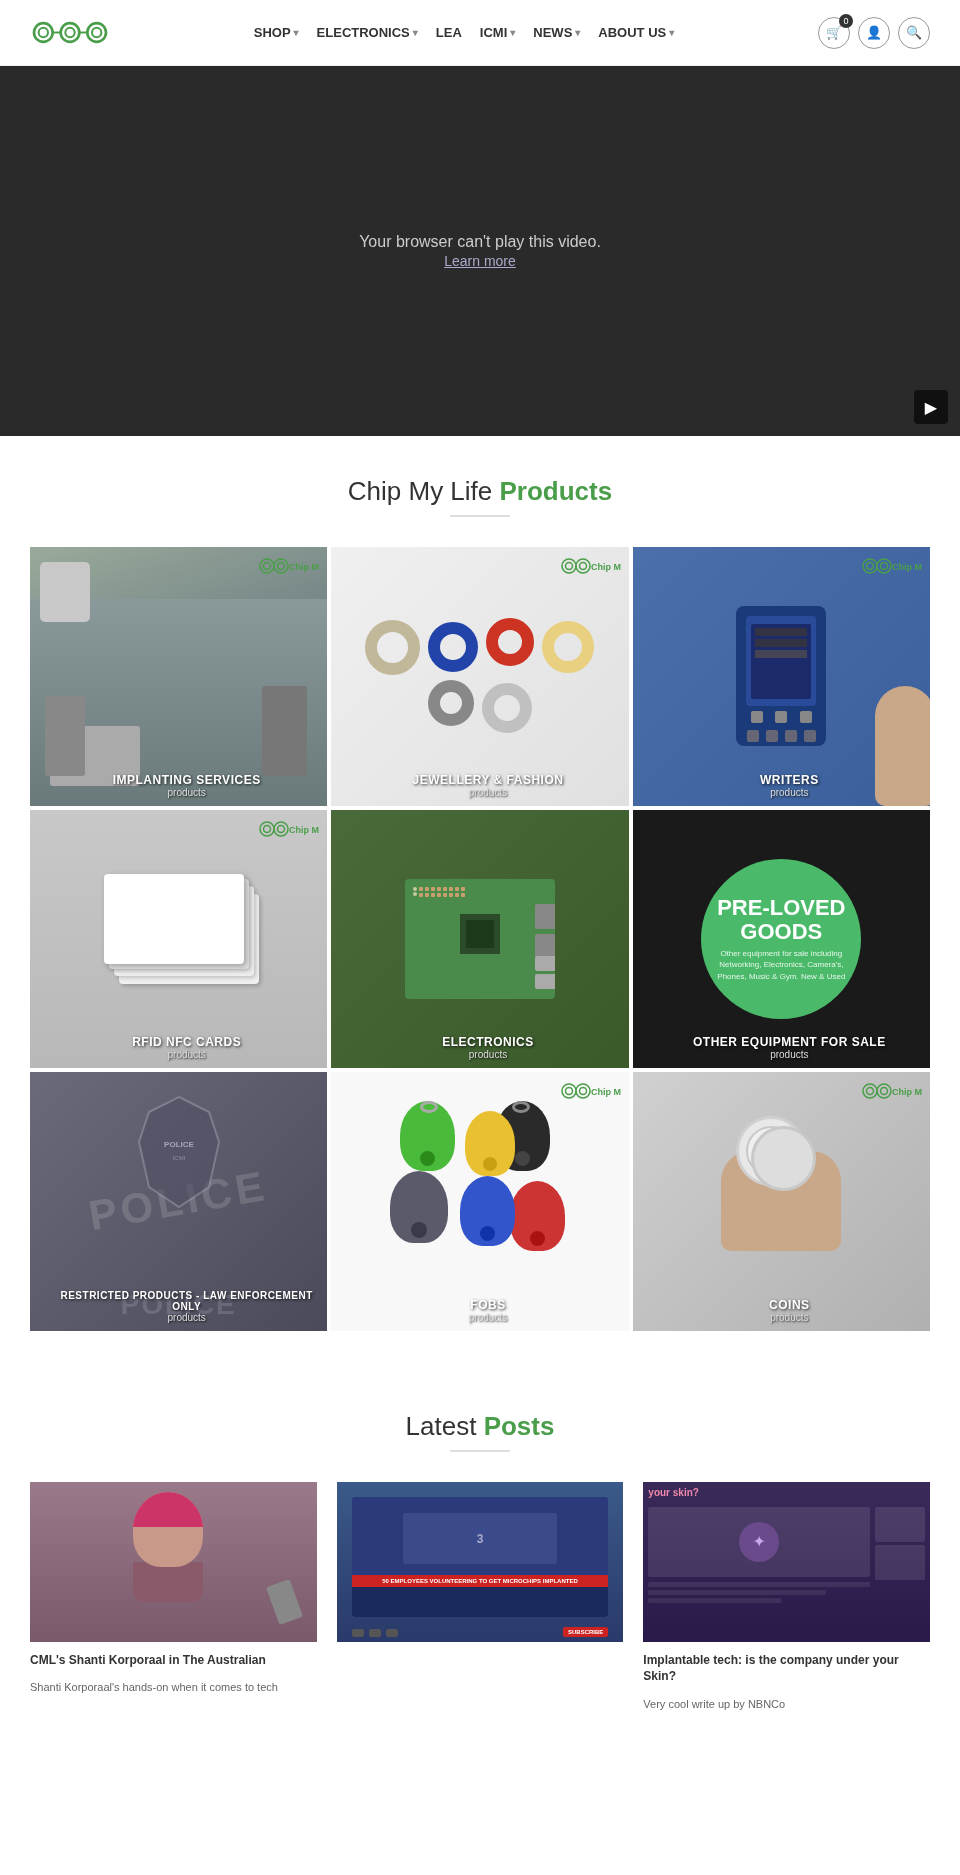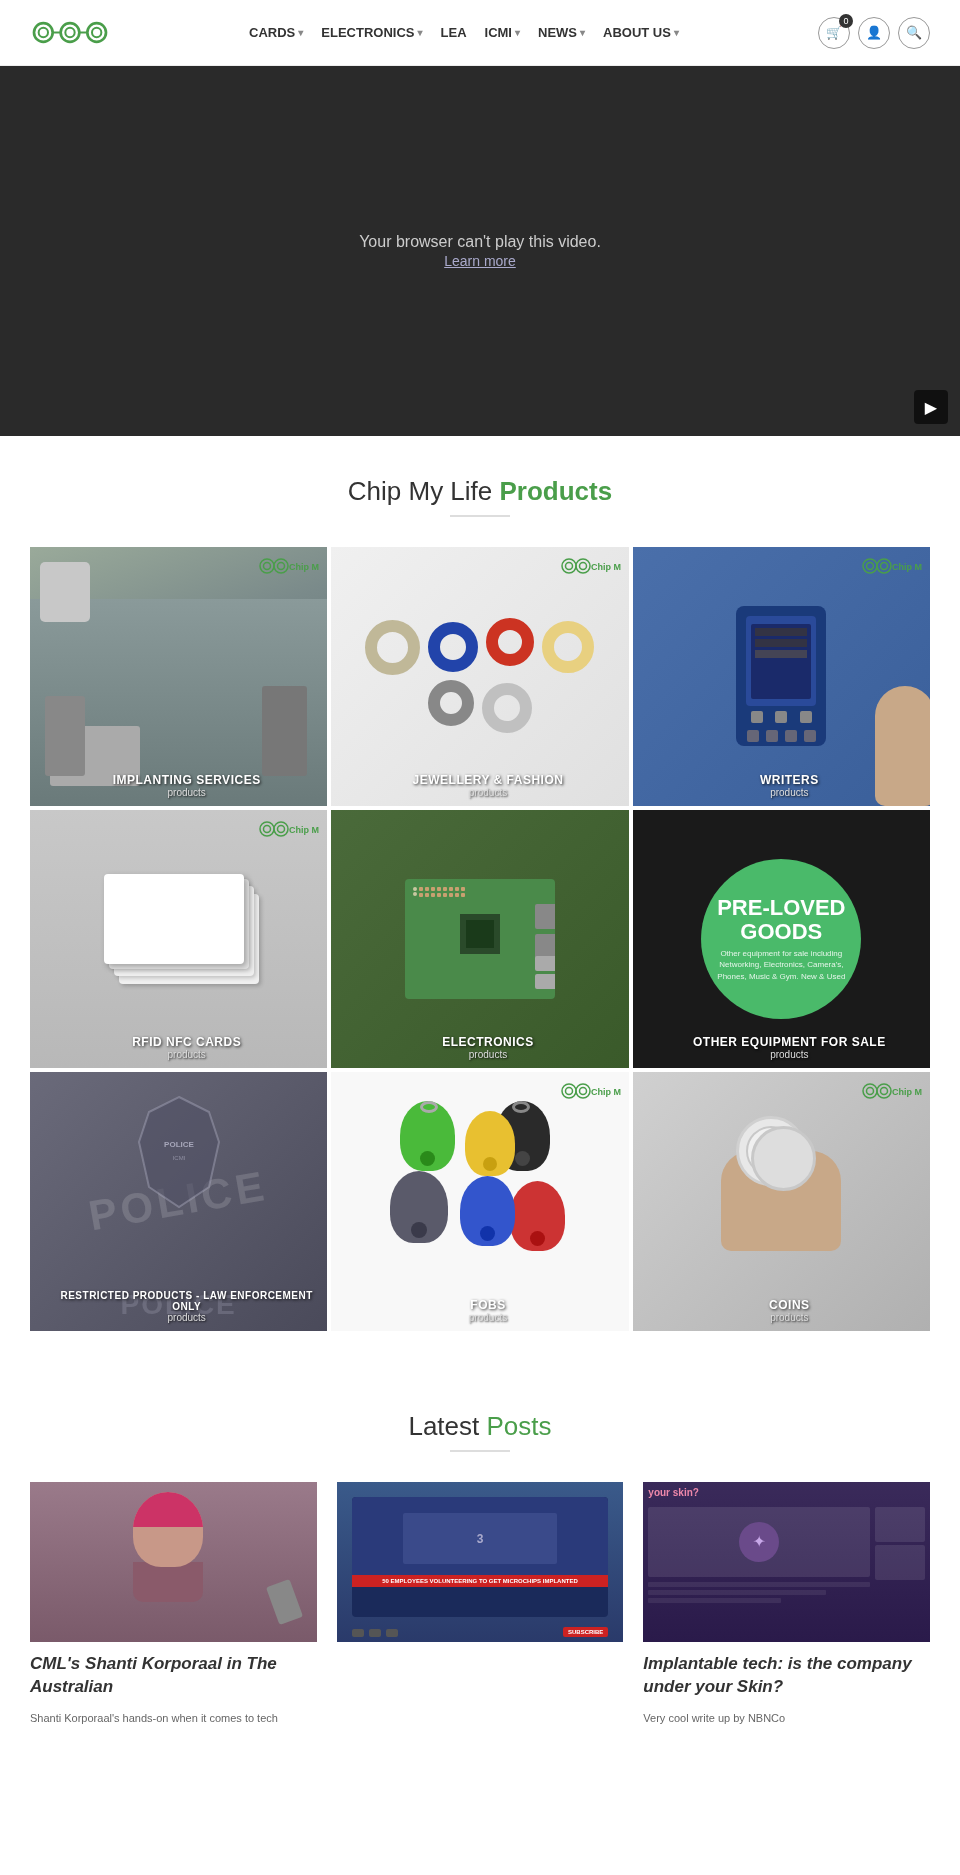--- a/index.html
+++ b/index.html
@@ -177,47 +177,46 @@
       padding: 50px 30px 40px;
       background: #fff;
     }
     .posts-title {
       text-align: center;
       font-size: 26px;
       font-weight: 400;
       margin-bottom: 8px;
       color: #333;
     }
-    .posts-title span.green { color: #4a9e4a; font-weight: 400; }
+    .posts-title span.green { color: #4a9e4a; font-weight: 700; }
     .posts-grid {
       display: grid;
       grid-template-columns: repeat(3, 1fr);
       gap: 20px;
       margin-top: 30px;
     }
     .post-card { cursor: pointer; }
     .post-thumb-sim {
       width: 100%;
       height: 160px;
       display: flex;
       align-items: center;
       justify-content: center;
       font-size: 12px;
       color: #fff;
     }
     .post1-sim { background: linear-gradient(135deg, #8a6a7a 0%, #6a4a5a 100%); }
     .post2-sim { background: linear-gradient(135deg, #3a5a8a 0%, #2a4a7a 100%); }
     .post3-sim { background: linear-gradient(135deg, #5a3a7a 0%, #4a2a6a 100%); }
     .post-card-title {
-      font-size: 17px;
+      font-size: 12px;
       font-weight: 700;
       color: #333;
       margin-top: 10px;
       line-height: 1.4;
-      font-style: italic;
     }
     .post-card-sub {
       font-size: 11px;
       color: #666;
       margin-top: 12px;
       line-height: 1.4;
     }
   </style>
 </head>
 <body>
@@ -232,21 +231,21 @@
       <circle cx="60" cy="30" r="7" fill="none" stroke="#4a9e4a" stroke-width="3"></circle>
       <circle cx="100" cy="30" r="14" fill="none" stroke="#4a9e4a" stroke-width="4"></circle>
       <circle cx="100" cy="30" r="7" fill="none" stroke="#4a9e4a" stroke-width="3"></circle>
       <line x1="34" y1="30" x2="46" y2="30" stroke="#4a9e4a" stroke-width="3"></line>
       <line x1="74" y1="30" x2="86" y2="30" stroke="#4a9e4a" stroke-width="3"></line>
     </svg>
   </div>
 
   <div class="nav-links">
     <a href="#">
-      <span>CARDS</span>
+      <span>SHOP</span>
       <span class="chevron">▾</span>
     </a>
     <a href="#">
       <span>ELECTRONICS</span>
       <span class="chevron">▾</span>
     </a>
     <a href="#">
       <span>LEA</span>
     </a>
     <a href="#">

